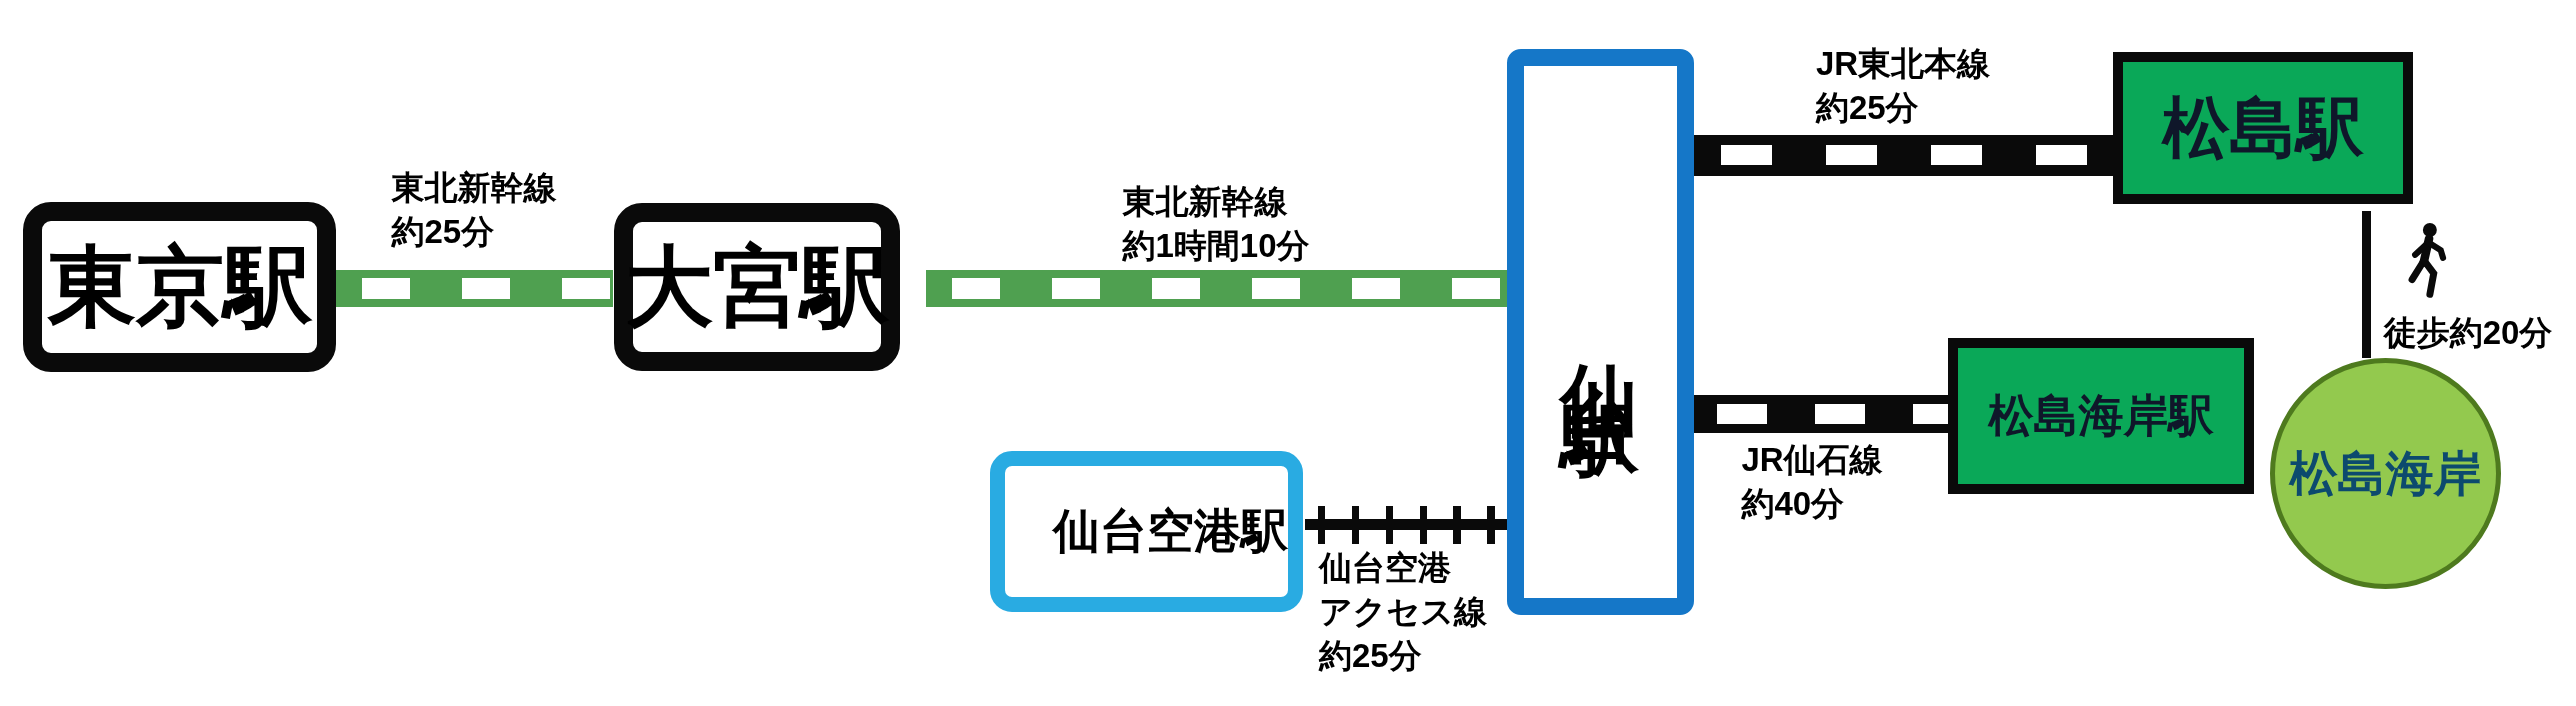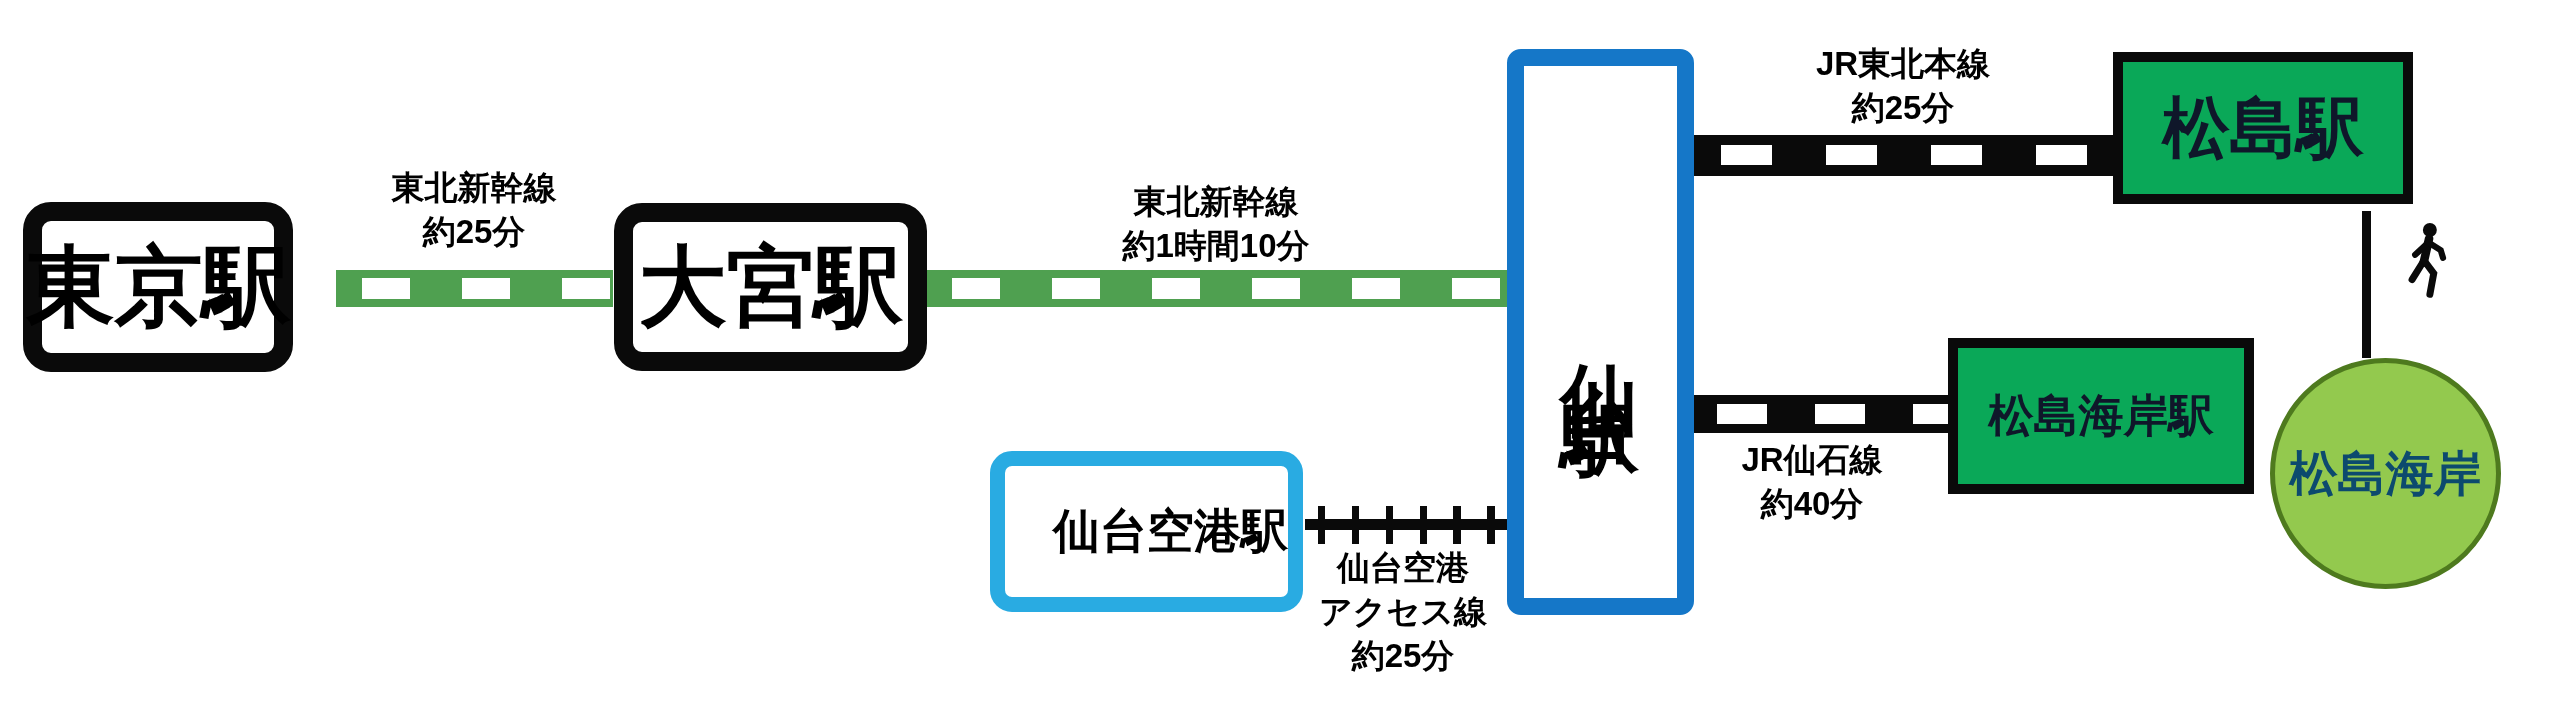--- a/index.html
+++ b/index.html
@@ -12,22 +12,22 @@
   }
   
   .station-box{
     position:absolute;
     background:#ffffff;
     display:flex;align-items:center;justify-content:center;
     box-sizing:border-box;
     font-weight:bold;color:#000;
     white-space:nowrap;
   }
-  #tokyo-box   {left:23.4px;  top:202px; width:270px; height:170px; border:19px solid #0a0a0a; border-radius:28px; font-size:88px;}
-  #omiya-box   {left:614px; top:203px; width:313px; height:168px; border:19px solid #0a0a0a; border-radius:28px; font-size:88px;}
+  #tokyo-box   {left:23.4px;  top:202px; width:313px; height:170px; border:19px solid #0a0a0a; border-radius:28px; font-size:88px;}
+  #omiya-box   {left:614px; top:203px; width:286px; height:168px; border:19px solid #0a0a0a; border-radius:28px; font-size:88px;}
   #sendai-box  {left:1507px;top:49px;  width:187px; height:566px; border:17px solid var(--blue); border-radius:14px; font-size:78px;}
   #sendai-box .vtext{writing-mode:vertical-rl;text-orientation:upright;letter-spacing:20.3px;line-height:1;}
   #airport-box {left:990px;top:451px; width:313px; height:161px; border:15.6px solid var(--cyan); border-radius:22px; font-size:47px;padding-left:48px;}
   .green-fill-box{
     position:absolute;background:var(--stationGreen);
     border:10.2px solid #0a0a0a;box-sizing:border-box;
     display:flex;align-items:center;justify-content:center;
     font-weight:bold;color:#0f172a;white-space:nowrap;
   }
   #matsushima-box       {left:2113px;top:52px; width:300px;height:152px;font-size:67px;}
@@ -58,21 +58,21 @@
   
   #line-access{left:1305px;top:506px;width:202px;height:38px;background:transparent;}
   #line-access .bar{position:absolute;left:0;right:0;top:13.3px;height:11px;background:#0a0a0a;}
   #line-access .ticks{position:absolute;left:0;right:0;top:0;bottom:0;
     background:repeating-linear-gradient(90deg,transparent 0 12.5px,#0a0a0a 12.5px 20.3px,transparent 20.3px 34px);}
   
   #walk-line{left:2362px;top:211px;width:9.4px;height:147px;background:#0a0a0a;}
   
   .route-label{
     position:absolute;transform:translateX(-50%);
-    text-align:center;font-weight:bold;color:#000;
+    font-weight:bold;color:#000;
     font-size:33px;line-height:44px;white-space:nowrap;
   }
   #label-shinkansen-1{left:474px; top:166px;}
   #label-shinkansen-2{left:1216px;top:180px;}
   #label-tohoku-honsen{left:1903px;top:42px;}
   #label-senseki{left:1812px;top:438px;}
   #label-access{left:1403px;top:546px;}
   #label-walk{left:2468px;top:311px;}
   
   #walk-icon{position:absolute;left:2402px;top:222px;width:48px;height:78px;}
@@ -138,20 +138,21 @@
   </div>
   <div class="route-label" id="label-senseki">
     <div>JR仙石線</div>
     <div>約40分</div>
   </div>
   <div class="route-label" id="label-access">
     <div>仙台空港</div>
     <div>アクセス線</div>
     <div>約25分</div>
   </div>
+  <div class="route-label" id="label-walk">徒歩約20分</div>
 
   <div id="walk-icon">
     <svg viewBox="0 0 62 100" xmlns="http://www.w3.org/2000/svg">
       <circle cx="36" cy="10" r="9" fill="#0a0a0a"></circle>
       <path d="M35 21 L28 52" stroke="#0a0a0a" stroke-width="11" stroke-linecap="round" fill="none"></path>
       <path d="M33 27 L17 42" stroke="#0a0a0a" stroke-width="8" stroke-linecap="round" fill="none"></path>
       <path d="M34 26 L50 36 L53 46" stroke="#0a0a0a" stroke-width="8" stroke-linecap="round" fill="none"></path>
       <path d="M28 50 L13 74" stroke="#0a0a0a" stroke-width="9" stroke-linecap="round" fill="none"></path>
       <path d="M29 50 L41 66 L36 93" stroke="#0a0a0a" stroke-width="9" stroke-linecap="round" fill="none"></path>
     </svg>

